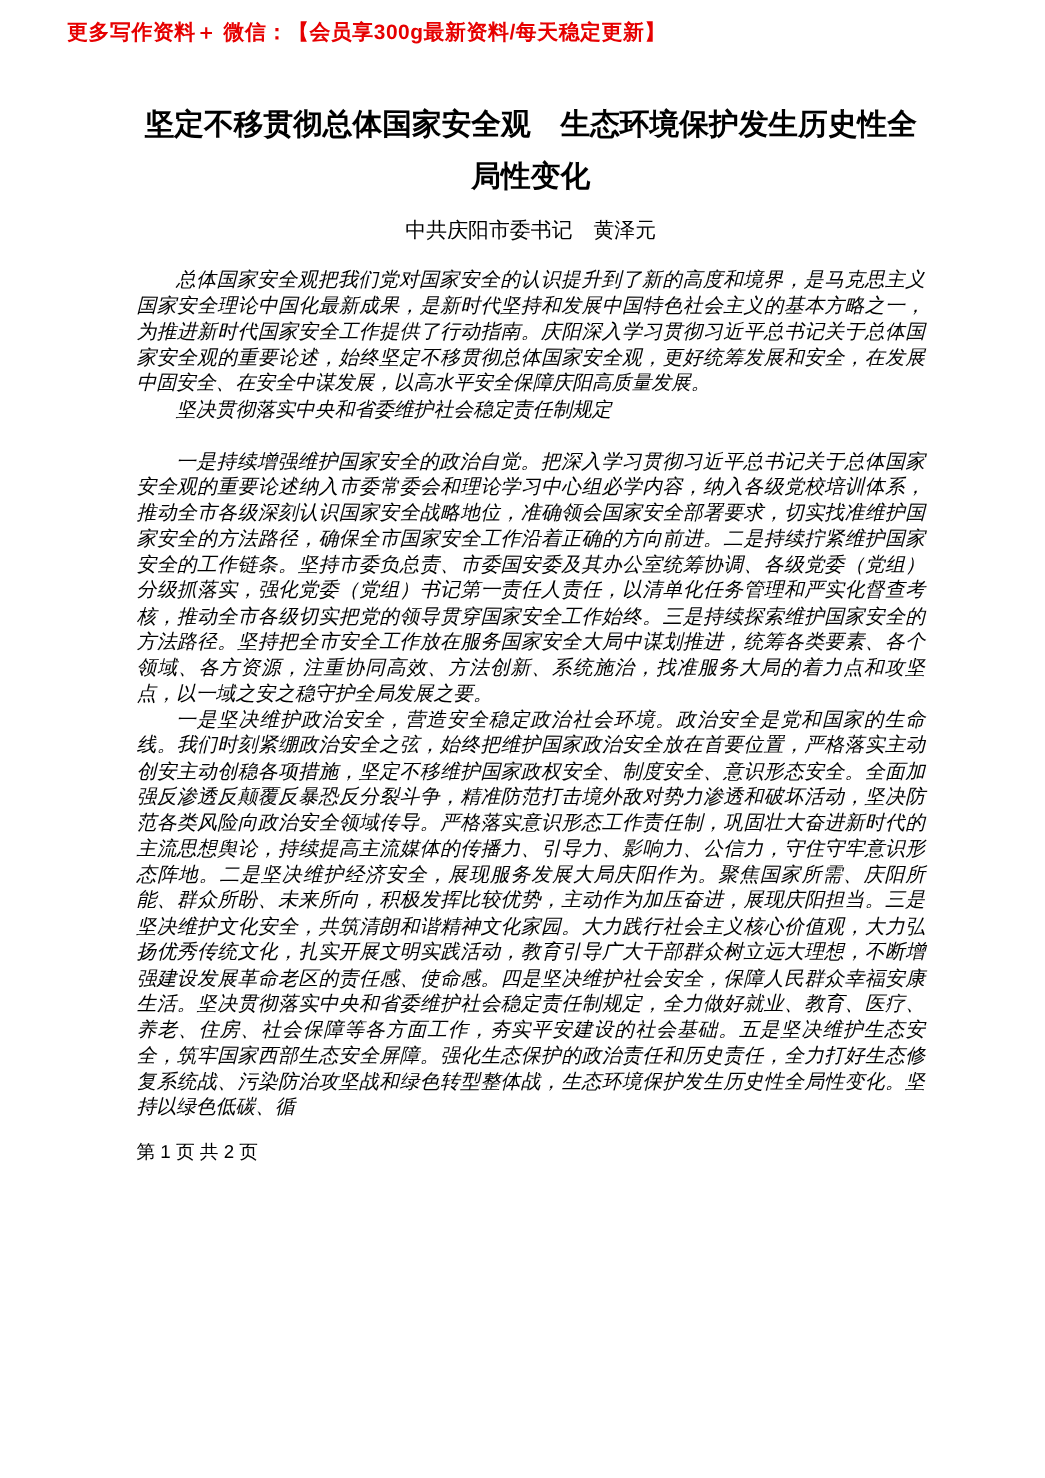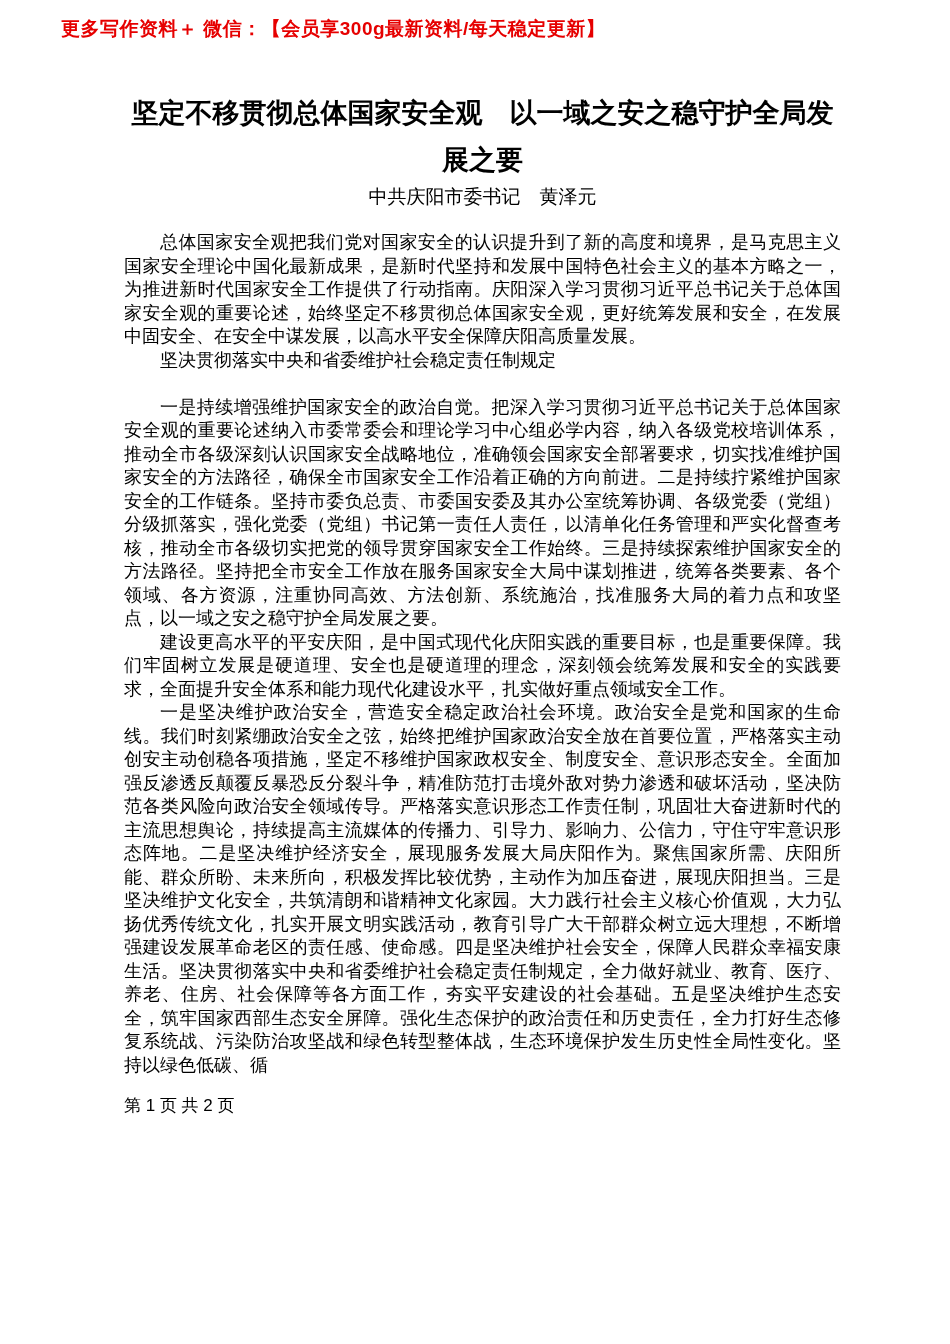--- a/index.html
+++ b/index.html
@@ -39,34 +39,36 @@
   }
   .title {
     margin: 15px 0 0 0;
     font-size: 27px;
     font-weight: bold;
     line-height: 47px;
     text-align: center;
     color: #000000;
   }
   .author {
+    margin-top: 12px;
     font-size: 19px;
     text-align: center;
     color: #000000;
   }
   .article-body {
     margin-top: 21px;
     font-size: 18px;
     line-height: 23.5px;
     color: #000000;
   }
   .para {
     margin: 0;
     text-indent: 2em;
     text-align: justify;
+    font-style: italic;
   }
   .para.spacer {
     height: 23.5px;
     text-indent: 0;
   }
   .page-indicator {
     margin-top: 17px;
     padding-right: 30px;
     font-size: 17px;
     color: #000000;
@@ -101,30 +103,29 @@
 
 <div class="page">
 
   <div class="banner">更多写作资料＋ 微信：【会员享300g最新资料/每天稳定更新】</div>
 
   <div class="content">
 
     <div class="source">
     </div>
 
-    <h1 class="title">坚定不移贯彻总体国家安全观　以一域之安之稳守护全局发展之要</h1>
+    <h1 class="title">坚定不移贯彻总体国家安全观　生态环境保护发生历史性全局性变化</h1>
 
     <div class="author">中共庆阳市委书记　黄泽元</div>
 
     <div class="article-body">
         <div class="para body">总体国家安全观把我们党对国家安全的认识提升到了新的高度和境界，是马克思主义国家安全理论中国化最新成果，是新时代坚持和发展中国特色社会主义的基本方略之一，为推进新时代国家安全工作提供了行动指南。庆阳深入学习贯彻习近平总书记关于总体国家安全观的重要论述，始终坚定不移贯彻总体国家安全观，更好统筹发展和安全，在发展中固安全、在安全中谋发展，以高水平安全保障庆阳高质量发展。</div>
         <div class="para subhead">坚决贯彻落实中央和省委维护社会稳定责任制规定</div>
         <div class="para spacer"></div>
         <div class="para body">一是持续增强维护国家安全的政治自觉。把深入学习贯彻习近平总书记关于总体国家安全观的重要论述纳入市委常委会和理论学习中心组必学内容，纳入各级党校培训体系，推动全市各级深刻认识国家安全战略地位，准确领会国家安全部署要求，切实找准维护国家安全的方法路径，确保全市国家安全工作沿着正确的方向前进。二是持续拧紧维护国家安全的工作链条。坚持市委负总责、市委国安委及其办公室统筹协调、各级党委（党组）分级抓落实，强化党委（党组）书记第一责任人责任，以清单化任务管理和严实化督查考核，推动全市各级切实把党的领导贯穿国家安全工作始终。三是持续探索维护国家安全的方法路径。坚持把全市安全工作放在服务国家安全大局中谋划推进，统筹各类要素、各个领域、各方资源，注重协同高效、方法创新、系统施治，找准服务大局的着力点和攻坚点，以一域之安之稳守护全局发展之要。</div>
-        <div class="para body">建设更高水平的平安庆阳，是中国式现代化庆阳实践的重要目标，也是重要保障。我们牢固树立发展是硬道理、安全也是硬道理的理念，深刻领会统筹发展和安全的实践要求，全面提升安全体系和能力现代化建设水平，扎实做好重点领域安全工作。</div>
         <div class="para body">一是坚决维护政治安全，营造安全稳定政治社会环境。政治安全是党和国家的生命线。我们时刻紧绷政治安全之弦，始终把维护国家政治安全放在首要位置，严格落实主动创安主动创稳各项措施，坚定不移维护国家政权安全、制度安全、意识形态安全。全面加强反渗透反颠覆反暴恐反分裂斗争，精准防范打击境外敌对势力渗透和破坏活动，坚决防范各类风险向政治安全领域传导。严格落实意识形态工作责任制，巩固壮大奋进新时代的主流思想舆论，持续提高主流媒体的传播力、引导力、影响力、公信力，守住守牢意识形态阵地。二是坚决维护经济安全，展现服务发展大局庆阳作为。聚焦国家所需、庆阳所能、群众所盼、未来所向，积极发挥比较优势，主动作为加压奋进，展现庆阳担当。三是坚决维护文化安全，共筑清朗和谐精神文化家园。大力践行社会主义核心价值观，大力弘扬优秀传统文化，扎实开展文明实践活动，教育引导广大干部群众树立远大理想，不断增强建设发展革命老区的责任感、使命感。四是坚决维护社会安全，保障人民群众幸福安康生活。坚决贯彻落实中央和省委维护社会稳定责任制规定，全力做好就业、教育、医疗、养老、住房、社会保障等各方面工作，夯实平安建设的社会基础。五是坚决维护生态安全，筑牢国家西部生态安全屏障。强化生态保护的政治责任和历史责任，全力打好生态修复系统战、污染防治攻坚战和绿色转型整体战，生态环境保护发生历史性全局性变化。坚持以绿色低碳、循</div>
       </div>
 
     <div class="page-indicator">第 1 页 共 2 页</div>
 
   </div>
 
   <div class="divider"></div>
 
   <div class="site-footer">

